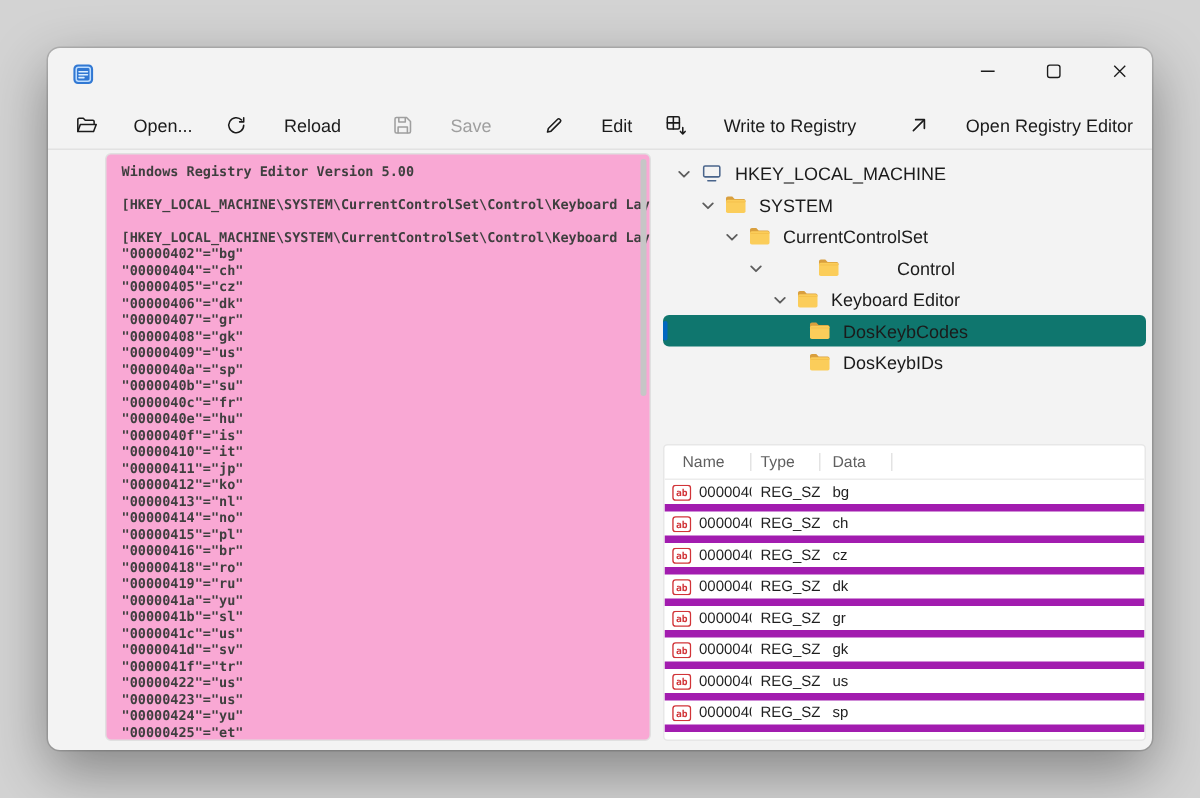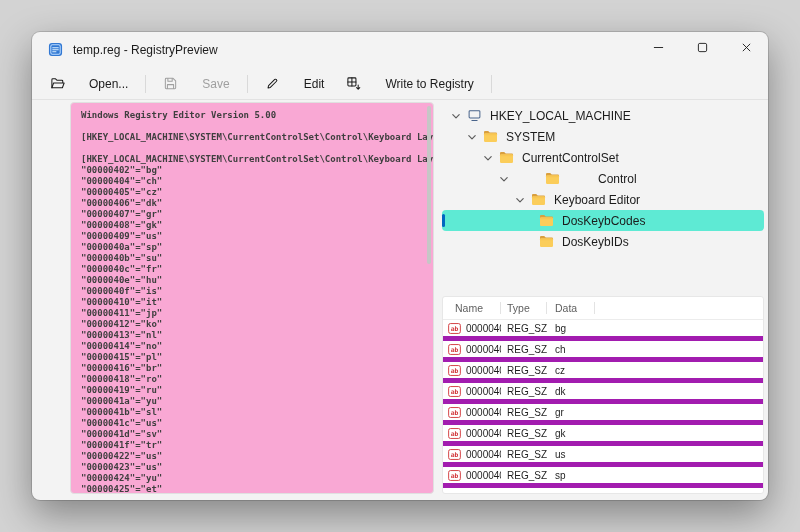--- a/index.html
+++ b/index.html
@@ -42,21 +42,21 @@
     font-weight:700; color:#3f3f3f; white-space:pre; padding:7px 0 0 10px; }
   .editor-scrollbar { position:absolute; top:3px; bottom:3px; right:2px; width:4px; }
   .editor-thumb { position:absolute; top:0; width:4px; height:158px; border-radius:2px; background:#c6c6c6; }
 
   
   .right-col { flex:1; display:flex; flex-direction:column; min-width:0; }
 
   .tree { height:194px; padding-top:3px; }
   .tree-row { position:relative; height:21px; display:flex; align-items:center;
     font-size:12px; color:#1b1b1b; border-radius:4px; }
-  .tree-row.selected { background:#5eead4; }
+  .tree-row.selected { background:#0f766e; }
   .tree-row.selected::before { content:""; position:absolute; left:0; top:4px; bottom:4px;
     width:3px; border-radius:2px; background:#0067c0; }
   .chev { width:12px; height:12px; margin-right:5px; flex:0 0 auto; }
   .chev svg { width:12px; height:12px; display:block; }
   .ticon-tree { width:15px; height:13px; margin-right:8px; flex:0 0 auto; }
   .ticon-tree svg { width:15px; height:13px; display:block; }
 
   
   .grid-panel { flex:1; background:#ffffff; border:1px solid #e7e7e7; border-radius:3px;
     overflow:hidden; display:flex; flex-direction:column; }
@@ -82,21 +82,20 @@
 
     <div class="titlebar">
       <div class="titlebar-left">
         <span class="app-icon">
           <svg viewBox="0 0 16 16">
               <rect x="1" y="1" width="14" height="14" rx="3.2" fill="#3178d3"></rect>
               <rect x="3" y="3" width="10" height="10" rx="1.6" fill="none" stroke="#bcdcff" stroke-width="1.1"></rect>
               <path d="M5 6.2h6M5 8.3h6M5 10.4h3.5" stroke="#dcefff" stroke-width="1.1" stroke-linecap="round"></path>
             </svg>
         </span>
-        <span class="window-title">temp.reg - RegistryPreview</span>
       </div>
       <div class="window-controls">
         <button class="win-btn">
           <span><svg viewBox="0 0 12 12" width="11" height="11">
                 <path d="M1 6h10" stroke="#1b1b1b" stroke-width="1"></path>
               </svg></span>
         </button>
         <button class="win-btn">
           <span><svg viewBox="0 0 12 12" width="11" height="11">
                 <rect x="1.5" y="1.5" width="9" height="9" rx="1.6" fill="none" stroke="#1b1b1b" stroke-width="1"></rect>
@@ -113,20 +112,29 @@
     <div class="toolbar">
         <button class="tbtn">
           <span class="ticon">
             <svg viewBox="0 0 16 16" fill="none" stroke="currentColor" stroke-width="1.1" stroke-linecap="round" stroke-linejoin="round">
               <path d="M2 12.5V3.9c0-.5.4-.9.9-.9h3l1.4 1.5h5.4c.5 0 .9.4.9.9v1.4"></path>
               <path d="M2 12.5l1.8-5h11.3l-1.9 5z"></path>
             </svg>
           </span>
           <span>Open...</span>
         </button>
+        <button class="tbtn">
+          <span class="ticon">
+            <svg viewBox="0 0 16 16" fill="none" stroke="currentColor" stroke-width="1.1" stroke-linecap="round" stroke-linejoin="round">
+              <path d="M13.3 8a5.3 5.3 0 1 1-1.5-3.7"></path>
+              <path d="M13.3 2.7v2.9h-2.9"></path>
+            </svg>
+          </span>
+          <span>Reload</span>
+        </button>
         <div class="tsep"></div>
         <button class="tbtn disabled">
           <span class="ticon">
             <svg viewBox="0 0 16 16" fill="none" stroke="currentColor" stroke-width="1.1" stroke-linecap="round" stroke-linejoin="round">
               <path d="M2.5 3.5c0-.6.4-1 1-1h7.2l2.8 2.8v7.2c0 .6-.4 1-1 1h-9c-.6 0-1-.4-1-1z"></path>
               <path d="M5.2 2.7v3h4.6v-3M4.7 13.3V9.2h6.6v4.1"></path>
             </svg>
           </span>
           <span>Save</span>
         </button>
@@ -143,20 +151,29 @@
           <span class="ticon">
             <svg viewBox="0 0 16 16" fill="none" stroke="currentColor" stroke-width="1.1" stroke-linecap="round" stroke-linejoin="round">
               <rect x="2" y="2" width="8.6" height="8.6" rx="1"></rect>
               <path d="M6.3 2v8.6M2 6.3h8.6"></path>
               <path d="M13 9.6v4.5m0 0l-1.7-1.7m1.7 1.7l1.7-1.7"></path>
             </svg>
           </span>
           <span>Write to Registry</span>
         </button>
         <div class="tsep"></div>
+        <button class="tbtn">
+          <span class="ticon">
+            <svg viewBox="0 0 16 16" fill="none" stroke="currentColor" stroke-width="1.2" stroke-linecap="round" stroke-linejoin="round">
+              <path d="M4.2 11.8L11.8 4.2"></path>
+              <path d="M5.8 4h6.2v6.2"></path>
+            </svg>
+          </span>
+          <span>Open Registry Editor</span>
+        </button>
       </div>
 
     <div class="main">
 
       <div class="editor-pane">
         <pre class="editor-text">Windows Registry Editor Version 5.00
 
 [HKEY_LOCAL_MACHINE\SYSTEM\CurrentControlSet\Control\Keyboard Layout]
 
 [HKEY_LOCAL_MACHINE\SYSTEM\CurrentControlSet\Control\Keyboard Layout\DosKeybCodes]

